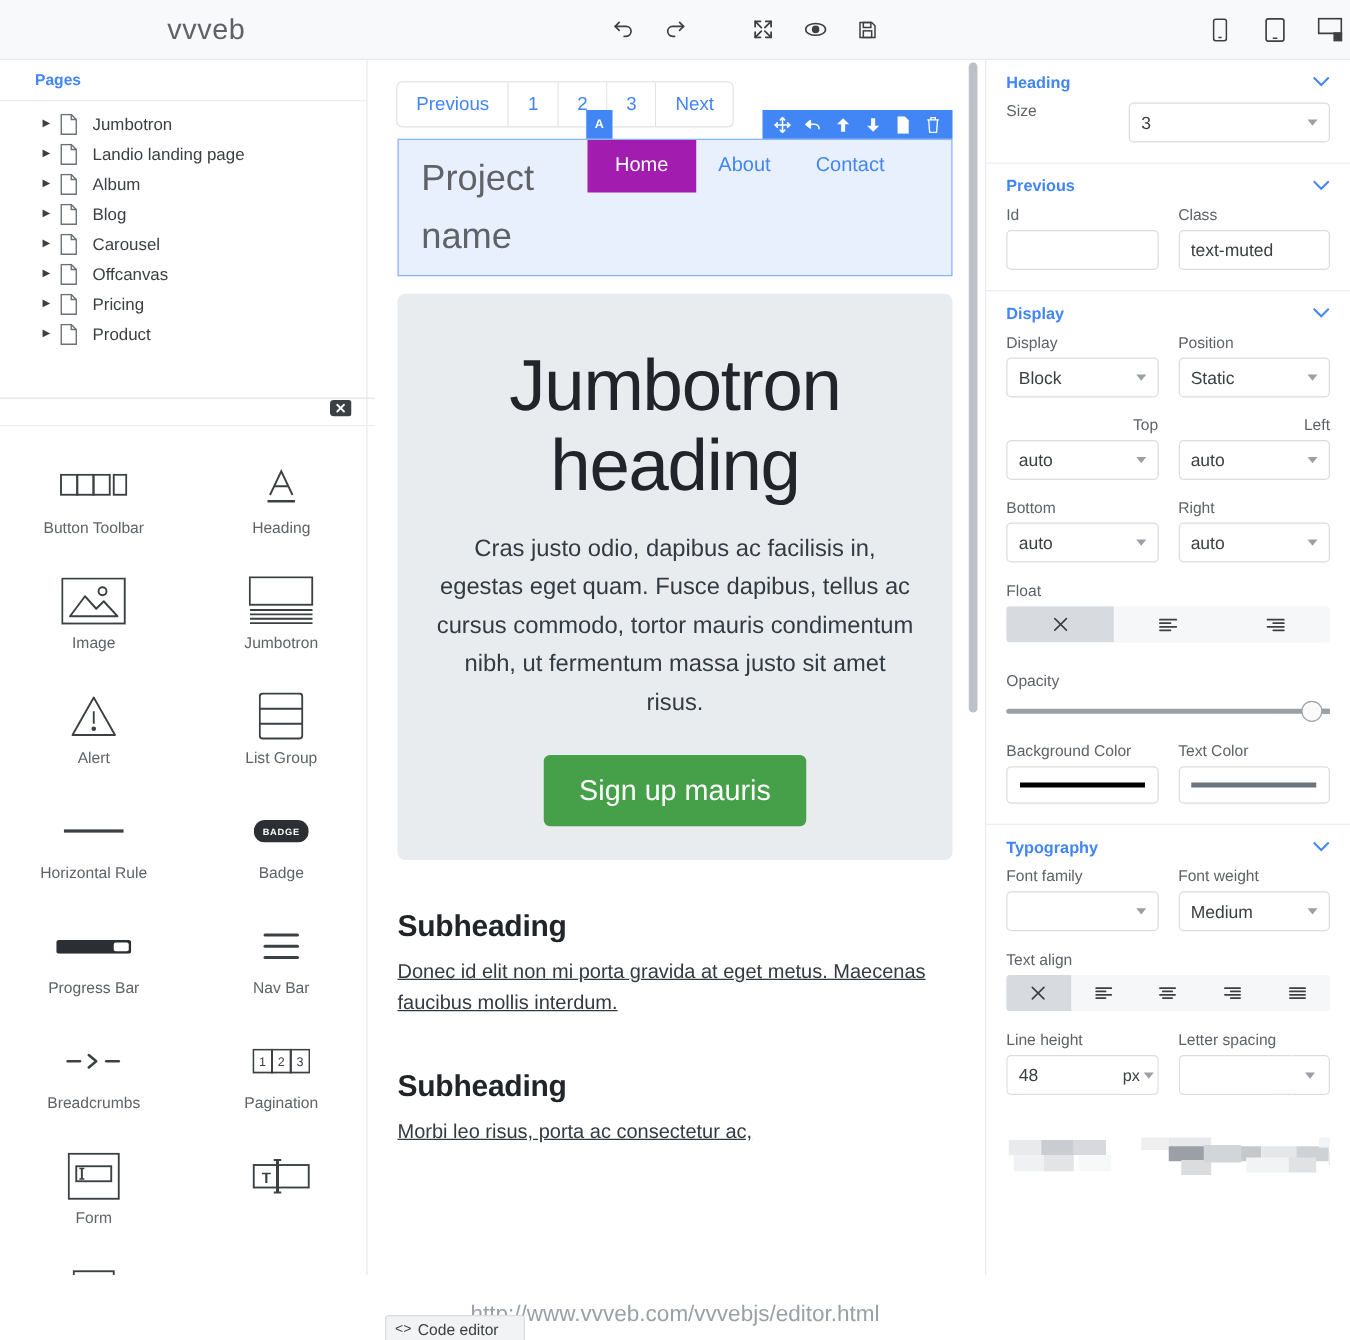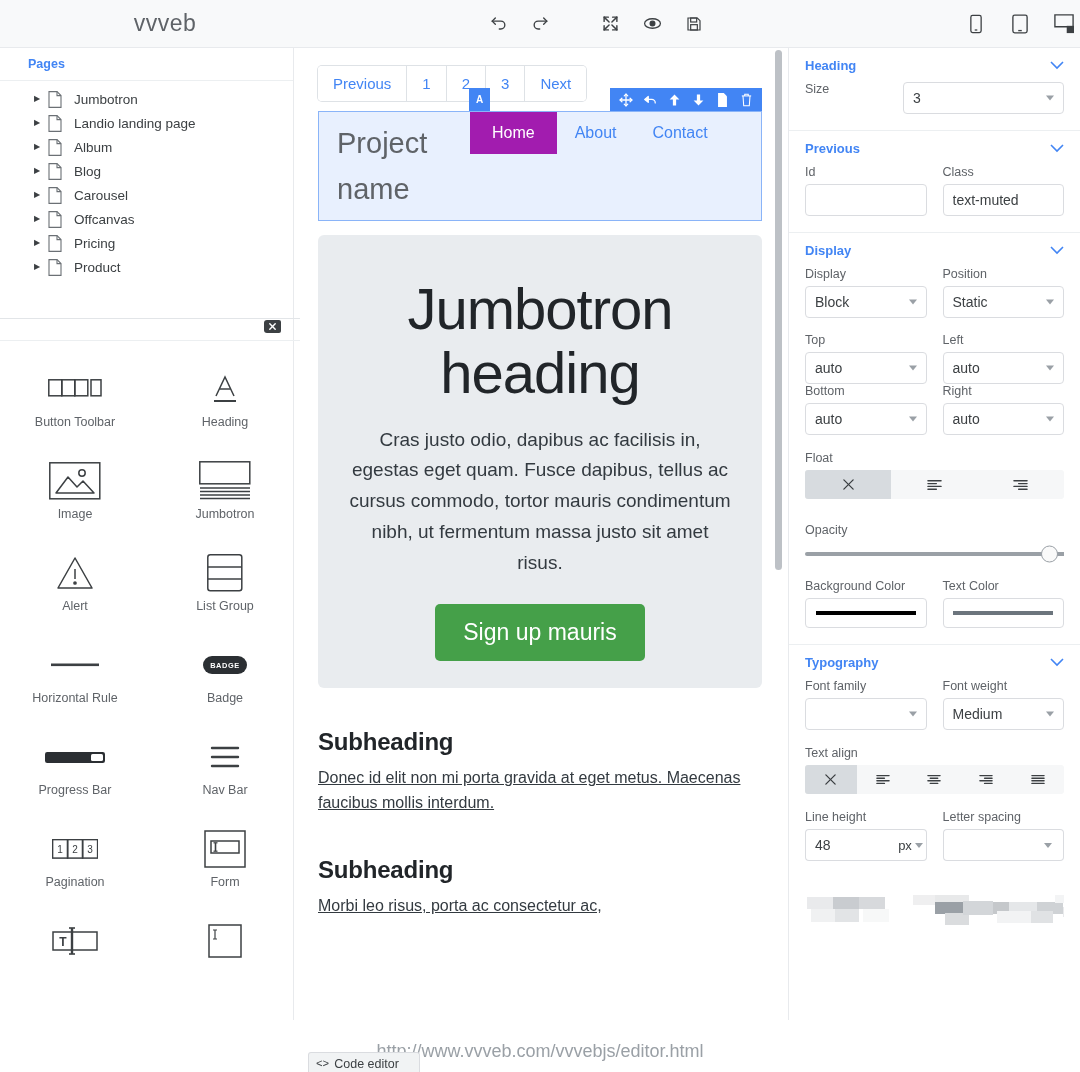--- a/index.html
+++ b/index.html
@@ -488,20 +488,30 @@
               <svg width="30" height="24" viewBox="0 0 30 24" stroke="#3c4043" stroke-width="2.4" stroke-linecap="round">
                 <line x1="2" y1="3" x2="28" y2="3"></line>
                 <line x1="2" y1="12" x2="28" y2="12"></line>
                 <line x1="2" y1="21" x2="28" y2="21"></line>
               </svg>
             </div>
             <div class="comp-lbl">Nav Bar</div>
           </div>
           <div class="comp">
             <div class="comp-ico">
+              <svg width="44" height="16" viewBox="0 0 44 16" stroke="#3c4043" stroke-width="2" fill="none" stroke-linecap="round" stroke-linejoin="round">
+                <line x1="1" y1="8" x2="11" y2="8"></line>
+                <polyline points="18,3 24,8 18,13"></polyline>
+                <line x1="32" y1="8" x2="42" y2="8"></line>
+              </svg>
+            </div>
+            <div class="comp-lbl">Breadcrumbs</div>
+          </div>
+          <div class="comp">
+            <div class="comp-ico">
               <svg width="46" height="20" viewBox="0 0 46 20" stroke="#3c4043" fill="none" stroke-width="1.5">
                 <rect x=".6" y=".6" width="15" height="18.5"></rect>
                 <rect x="15.6" y=".6" width="15" height="18.5"></rect>
                 <rect x="30.6" y=".6" width="15" height="18.5"></rect>
                 <text x="8" y="14" font-family="Liberation Sans, sans-serif" font-size="10" fill="#3c4043" stroke="none" text-anchor="middle">1</text>
                 <text x="23" y="14" font-family="Liberation Sans, sans-serif" font-size="10" fill="#3c4043" stroke="none" text-anchor="middle">2</text>
                 <text x="38" y="14" font-family="Liberation Sans, sans-serif" font-size="10" fill="#3c4043" stroke="none" text-anchor="middle">3</text>
               </svg>
             </div>
             <div class="comp-lbl">Pagination</div>
@@ -696,38 +706,38 @@
         </div>
         <div class="fld">
           <span class="fld-lbl">Position</span>
           <div class="sel">
             <span>Static</span>
             <span class="arrow"></span>
           </div>
         </div>
       </div>
 
-      <div class="row2" style="margin-top:15px;">
+      <div class="row2" style="margin-top:15px;text-align:right;">
         <div class="fld">
           <span class="fld-lbl">Top</span>
           <div class="sel">
             <span>auto</span>
             <span class="arrow"></span>
           </div>
         </div>
         <div class="fld">
           <span class="fld-lbl">Left</span>
           <div class="sel">
             <span>auto</span>
             <span class="arrow"></span>
           </div>
         </div>
       </div>
 
-      <div class="row2" style="">
+      <div class="row2" style="margin-top:15px;">
         <div class="fld">
           <span class="fld-lbl">Bottom</span>
           <div class="sel">
             <span>auto</span>
             <span class="arrow"></span>
           </div>
         </div>
         <div class="fld">
           <span class="fld-lbl">Right</span>
           <div class="sel">

